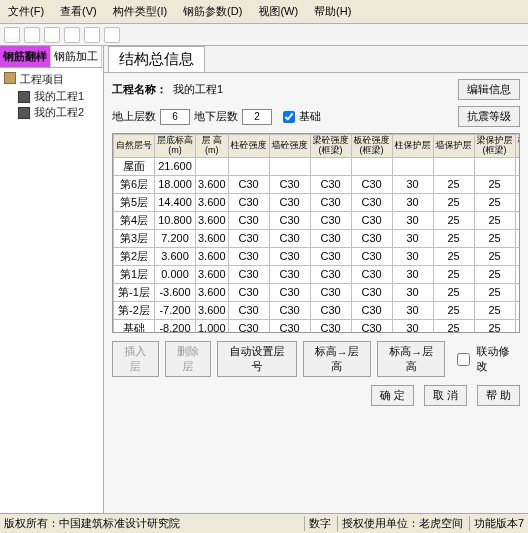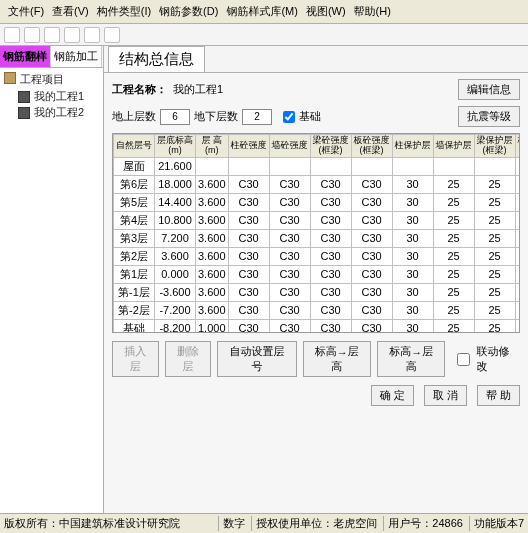--- a/index.html
+++ b/index.html
@@ -1,17 +1,17 @@
 <!DOCTYPE html>
 <html><head>
 <meta charset="utf-8">
 <style>
   * { box-sizing: border-box; margin: 0; padding: 0; font-family: "Microsoft YaHei", SimSun, Arial, sans-serif; font-size: 11px; }
   body { background: #f0f0f0; width: 528px; height: 533px; overflow: hidden; display: flex; flex-direction: column; }
-  .menubar { background: #ece9d8; border-bottom: 1px solid #b0b0b0; padding: 2px 4px; display: flex; gap: 0; }
+  .menubar { background: #ece9d8; border-bottom: 1px solid #b0b0b0; padding: 2px 4px; display: flex; gap: 8px; }
   .menubar span { padding: 2px 4px; cursor: default; }
   .toolbar { background: #f4f4f4; border-bottom: 1px solid #b0b0b0; padding: 3px 4px; display: flex; gap: 4px; align-items:center; height: 22px;}
   .toolbar .tbtn { width: 16px; height: 16px; border: 1px solid #c0c0c0; background: #fff; border-radius: 2px; display:inline-block; }
   .main { flex: 1; display: flex; overflow: hidden; }
   .leftpane { width: 104px; min-width:104px; background: #fff; border-right: 1px solid #b0b0b0; display: flex; flex-direction: column; }
   .lefttabs { display: flex; background: #f4f4f4; border-bottom: 1px solid #b0b0b0; font-size:10px;}
   .lefttabs .tab { padding: 3px 3px; border-right: 1px solid #ccc; background:#fcfcfc; }
   .lefttabs .tab.active { background: #d946ef; font-weight: bold; }
   .tree { padding: 4px; flex:1; font-size:11px; color:#222; }
   .tree-root { display:flex; align-items:flex-start; gap:4px; margin-bottom:2px;}
@@ -42,21 +42,20 @@
   .statusbar .seg { border-left:1px solid #aaa; padding-left:4px; }
 </style>
 </head>
 <body>
 
 <div class="menubar">
   <span>文件(F)</span>
   <span>查看(V)</span>
   <span>构件类型(I)</span>
   <span>钢筋参数(D)</span>
-  <span>钢筋样式库(M)</span>
   <span>视图(W)</span>
   <span>帮助(H)</span>
 </div>
 
 <div class="toolbar">
   <span class="tbtn"></span>
   <span class="tbtn"></span>
   <span class="tbtn"></span>
   <span class="tbtn"></span>
   <span class="tbtn"></span>
@@ -279,15 +278,14 @@
       </div>
     </div>
   </div>
 </div>
 
 <div class="statusbar">
   <span>版权所有：中国建筑标准设计研究院</span>
   <span class="spacer"></span>
   <span class="seg">数字</span>
   <span class="seg">授权使用单位：老虎空间</span>
-  <span class="seg">用户号：24866</span>
   <span class="seg">功能版本7</span>
 </div>
 
 </body></html>

